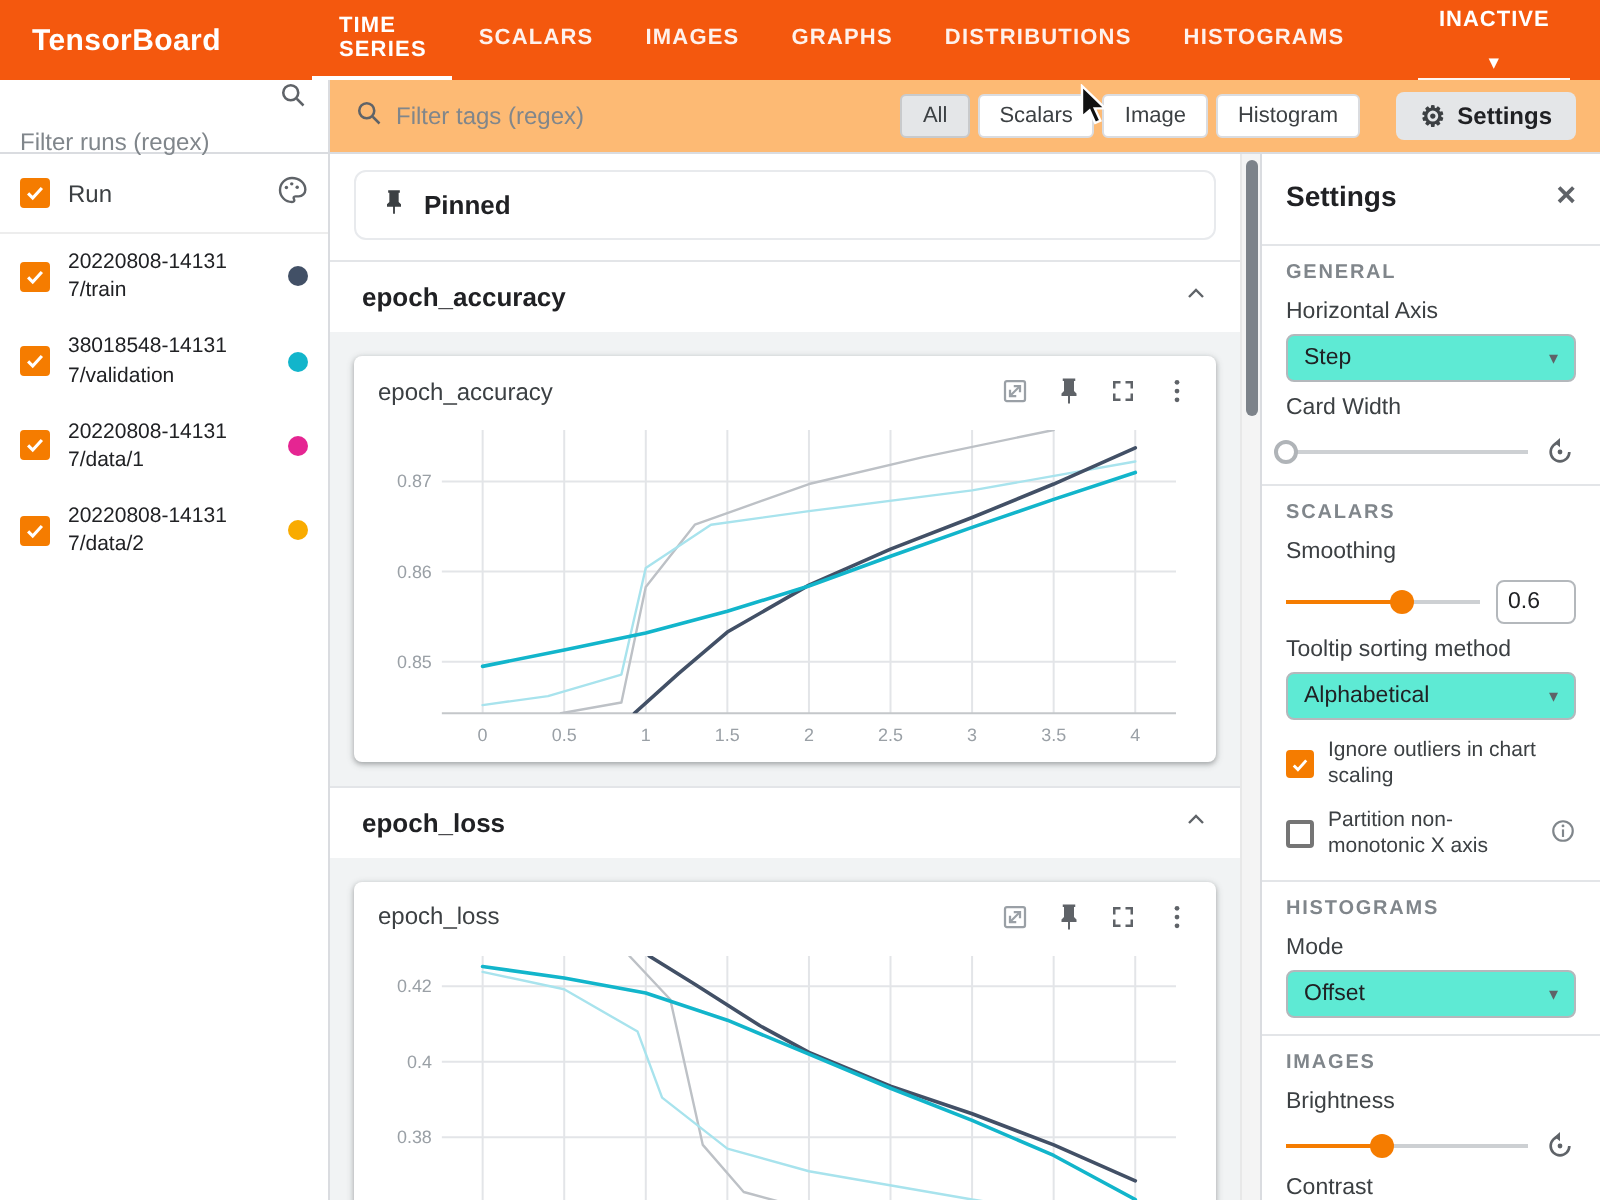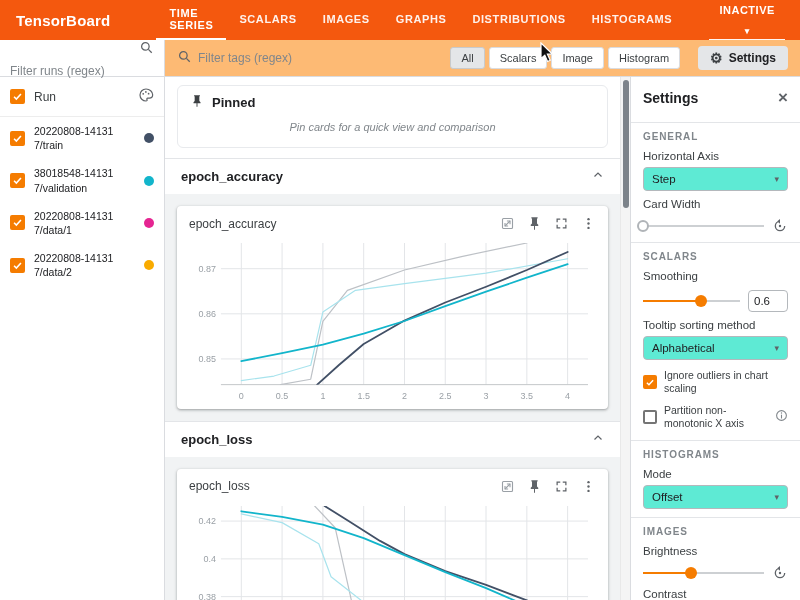--- a/index.html
+++ b/index.html
@@ -242,21 +242,20 @@
 
           <div class="pinned-box">
             <div class="pinned-head">
               <span>
                 <svg viewBox="0 0 24 24" width="14" height="14">
                     <path d="M16 12V4h1V2H7v2h1v8l-2 2v2h5.2v6h1.6v-6H18v-2l-2-2z" fill="#3c4043"></path>
                   </svg>
               </span>
               <span>Pinned</span>
             </div>
-            <div class="pinned-msg">Pin cards for a quick view and comparison</div>
           </div>
 
           <div class="section">
             <div class="section-head">
               <span>epoch_accuracy</span>
               <span>
                 <svg viewBox="0 0 24 24" width="12" height="12" fill="none" stroke="#5f6368" stroke-width="2.4">
                     <path d="M5 15l7-7 7 7"></path>
                   </svg>
               </span>

